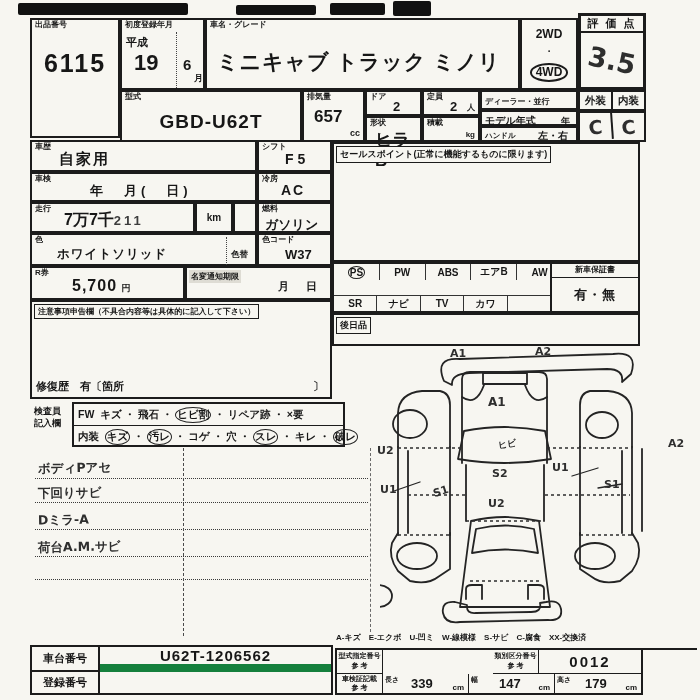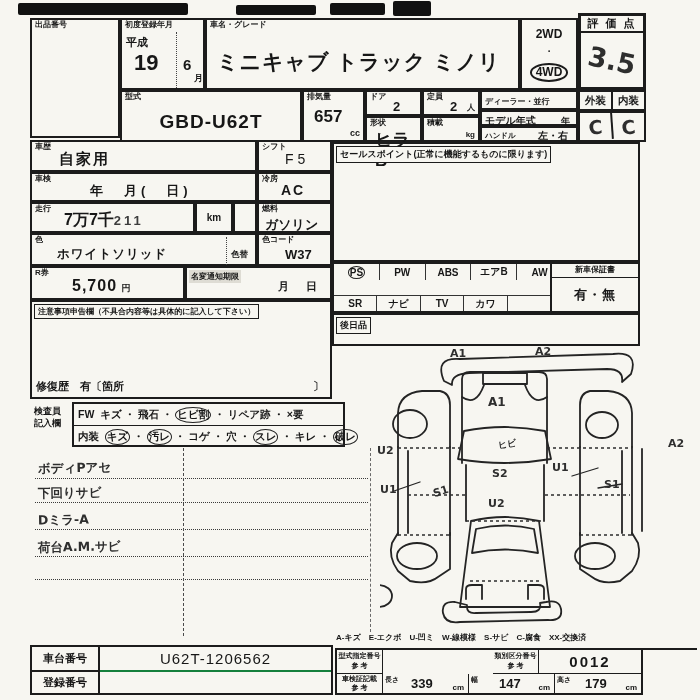--- a/index.html
+++ b/index.html
@@ -27,20 +27,21 @@
 
 <div>
   <div class="blob" style="left:18px;top:3px;width:170px;height:12px;"></div>
   <div class="blob" style="left:236px;top:5px;width:80px;height:10px;"></div>
   <div class="blob" style="left:330px;top:3px;width:55px;height:12px;"></div>
   <div class="blob" style="left:393px;top:1px;width:38px;height:15px;"></div>
 </div>
 
 <div class="cell" style="left:30px;top:18px;width:90px;height:120px;">
   <span class="lbl">出品番号</span>
+  <div class="abs cc" style="left:0;top:22px;width:100%;height:42px;font-size:25px;letter-spacing:2px;font-weight:600;">6115</div>
 </div>
 
 <div class="cell" style="left:120px;top:18px;width:85px;height:72px;">
   <span class="lbl">初度登録年月</span>
   <div class="abs" style="left:4px;top:15px;font-size:11px;font-weight:700;">平成</div>
   <div class="abs" style="left:12px;top:30px;font-size:22px;font-weight:700;">19</div>
   <div class="abs" style="left:54px;top:12px;height:56px;border-left:1.5px dotted #444;"></div>
   <div class="abs" style="left:61px;top:36px;font-size:15px;font-weight:700;">6</div>
   <div class="abs" style="left:72px;top:52px;font-size:9px;font-weight:700;">月</div>
 </div>
@@ -109,21 +110,21 @@
   <div class="abs" style="left:3px;top:3px;font-size:7.5px;font-weight:700;">ハンドル</div>
   <div class="abs" style="right:8px;top:1px;font-size:10px;font-weight:700;">左・右</div>
 </div>
 
 <div class="cell" style="left:30px;top:140px;width:227px;height:32px;">
   <span class="lbl">車歴</span>
   <div class="abs" style="left:27px;top:8px;font-size:15px;font-weight:700;letter-spacing:2px;">自家用</div>
 </div>
 <div class="cell" style="left:257px;top:140px;width:75px;height:32px;">
   <span class="lbl">シフト</span>
-  <div class="abs" style="left:26px;top:9px;font-size:14px;font-weight:400;">F 5</div>
+  <div class="abs" style="left:26px;top:9px;font-size:14px;font-weight:700;">F 5</div>
 </div>
 <div class="cell" style="left:30px;top:172px;width:227px;height:30px;">
   <span class="lbl">車検</span>
   <div class="abs" style="left:58px;top:8px;font-size:13px;font-weight:700;letter-spacing:4px;">年　月(　日)</div>
 </div>
 <div class="cell" style="left:257px;top:172px;width:75px;height:30px;">
   <span class="lbl">冷房</span>
   <div class="abs" style="left:22px;top:8px;font-size:14px;font-weight:700;letter-spacing:2px;">AC</div>
 </div>
 
@@ -318,21 +319,21 @@
   <span class="abs hw" style="left:172px;top:116px;font-size:11px;">U1</span>
   <span class="abs hw" style="left:224px;top:133px;font-size:11px;">S1</span>
   <span class="abs hw" style="left:288px;top:92px;font-size:11px;">A2</span>
   <span class="abs hw" style="left:108px;top:152px;font-size:11px;">U2</span>
 </div>
 
 <div class="abs nw" style="left:336px;top:632px;font-size:8px;font-weight:700;">A-キズ　E-エクボ　U-凹ミ　W-線模様　S-サビ　C-腐食　XX-交換済</div>
 
 <div class="cell" style="left:30px;top:645px;width:303px;height:50px;">
   <div class="abs cc" style="left:0;top:0;width:68px;height:25px;border-right:2px solid #1c1c1c;border-bottom:2px solid #1c1c1c;font-size:11px;font-weight:700;">車台番号</div>
-  <div class="abs cc" style="left:68px;top:0;width:231px;height:25px;border-bottom:2px solid #15803d;font-size:15px;font-weight:400;letter-spacing:1px;">U62T-1206562</div>
+  <div class="abs cc" style="left:68px;top:0;width:231px;height:25px;border-bottom:8px solid #15803d;font-size:15px;font-weight:700;letter-spacing:1px;">U62T-1206562</div>
   <div class="abs cc" style="left:0;top:25px;width:68px;height:21px;border-right:2px solid #1c1c1c;font-size:11px;font-weight:700;">登録番号</div>
   <div class="abs cc" style="left:68px;top:25px;width:231px;height:21px;font-size:13px;"></div>
 </div>
 
 <div class="abs" style="left:643px;top:648px;width:54px;border-top:2px solid #1c1c1c;"></div>
 <div class="cell" style="left:335px;top:648px;width:308px;height:47px;">
   <div class="abs" style="left:0;top:0;width:46px;height:24px;border-right:1.6px solid #1c1c1c;border-bottom:1.6px solid #1c1c1c;font-size:7px;font-weight:700;text-align:center;line-height:1.4;padding-top:1px;">
     <div>型式指定番号</div>
     <div>参 考</div>
   </div>

